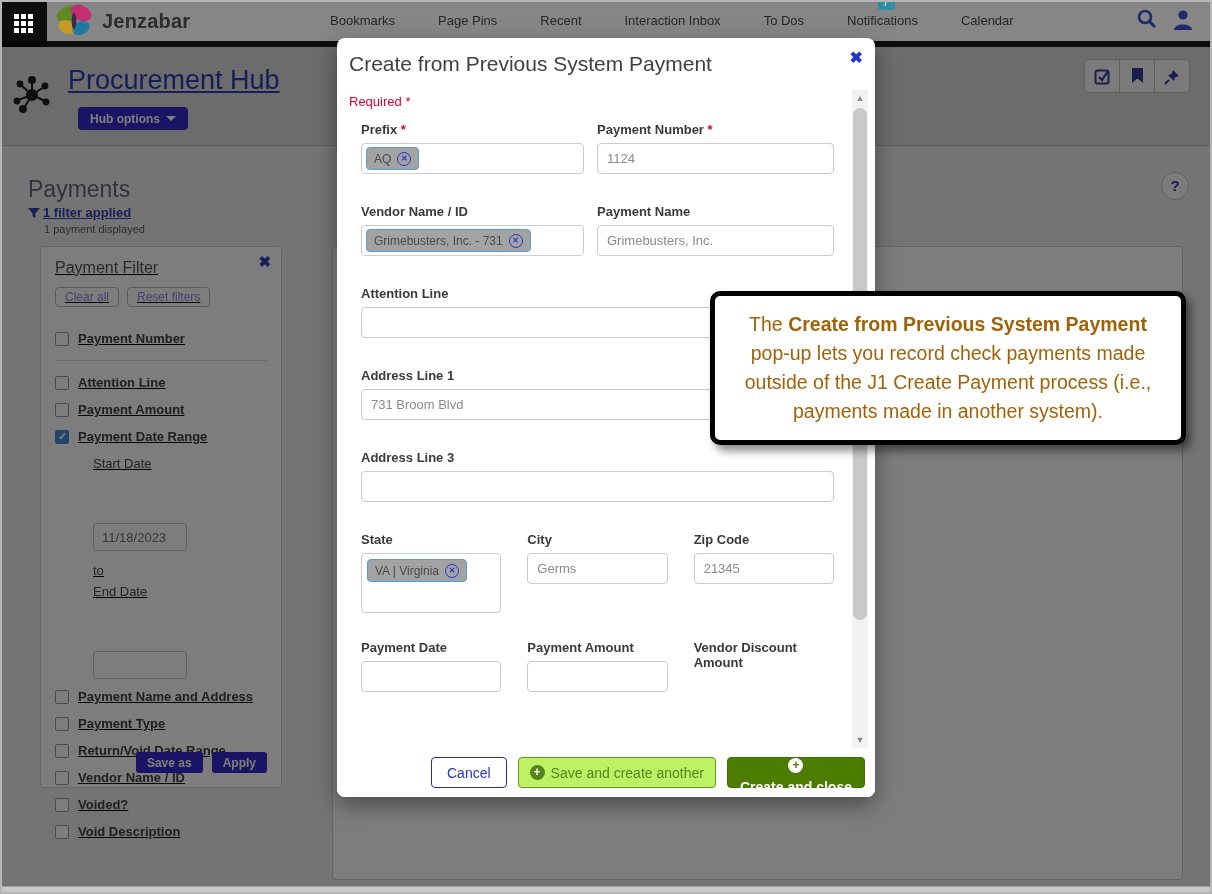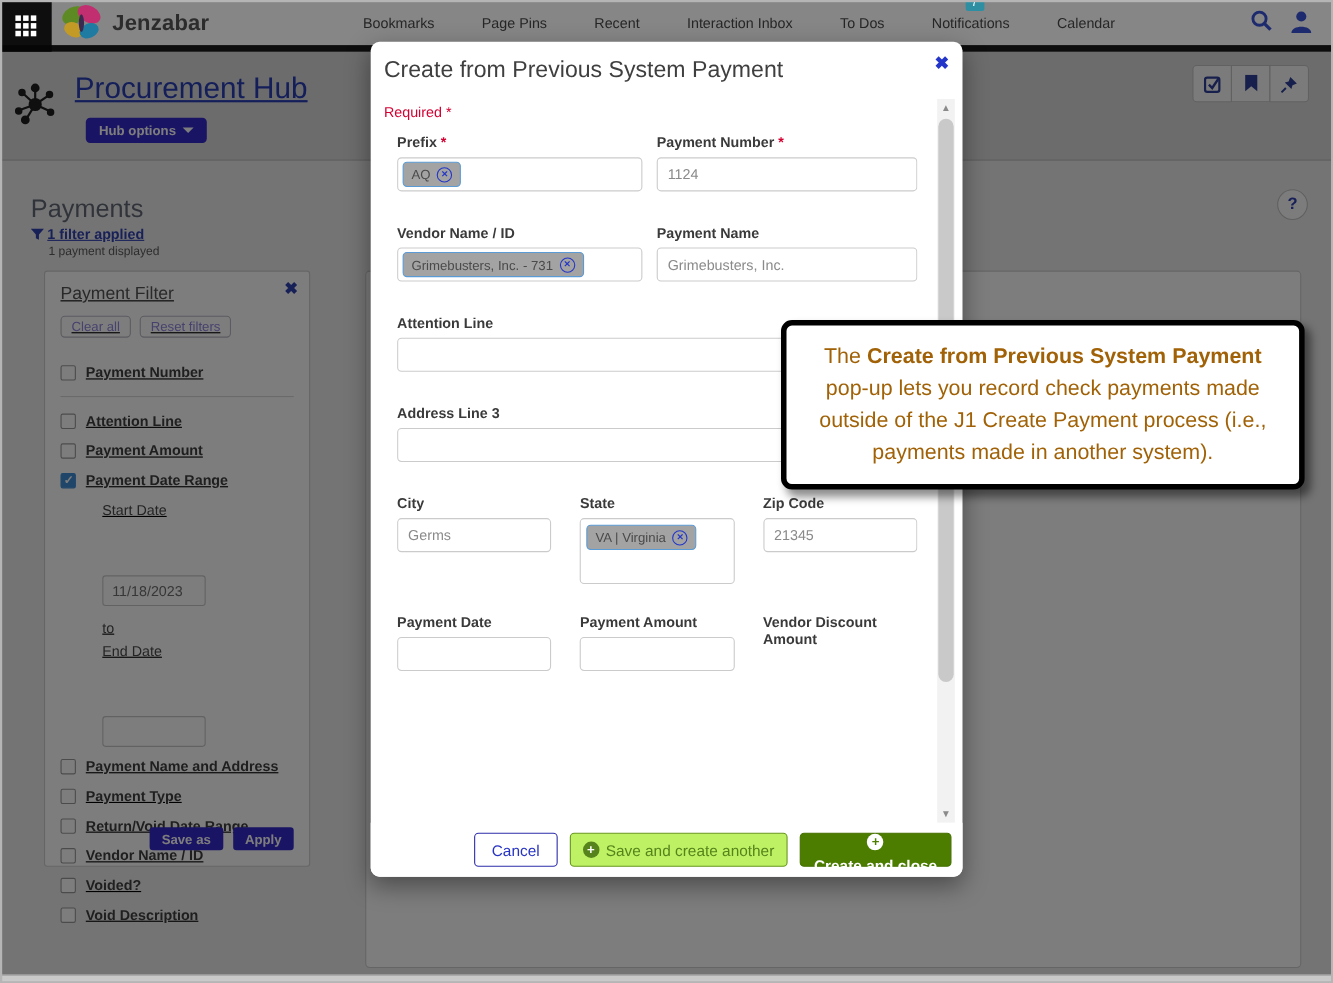--- a/index.html
+++ b/index.html
@@ -319,42 +319,48 @@
         </div>
       </div>
 
       <div class="m-row">
         <div class="m-field w-full">
           <span class="m-label">Attention Line</span>
           <input class="m-input" value="" style="">
         </div>
       </div>
 
+      <div class="m-row">
+        <div class="m-field w-full">
+          <span class="m-label">Address Line 1</span>
+          <input class="m-input" value="731 Broom Blvd" style="">
+        </div>
+      </div>
 
 
       <div class="m-row">
         <div class="m-field w-full">
           <span class="m-label">Address Line 3</span>
           <input class="m-input" value="" style="">
         </div>
       </div>
 
       <div class="m-row" style="gap:26px; margin-bottom:27px;">
-        <div class="m-field w-s">
-          <span class="m-label">City</span>
-          <input class="m-input" value="Germs" style="">
-        </div>
         <div class="m-field w-s">
           <span class="m-label">State</span>
           <div class="state-box">
             <span class="chip">
               <span>VA | Virginia</span>
               <span class="chip-x"></span>
             </span>
           </div>
+        </div>
+        <div class="m-field w-s">
+          <span class="m-label">City</span>
+          <input class="m-input" value="Germs" style="">
         </div>
         <div class="m-field w-s">
           <span class="m-label">Zip Code</span>
           <input class="m-input" value="21345" style="">
         </div>
       </div>
 
       <div class="m-row" style="gap:26px;">
         <div class="m-field w-s">
           <span class="m-label">Payment Date</span>

